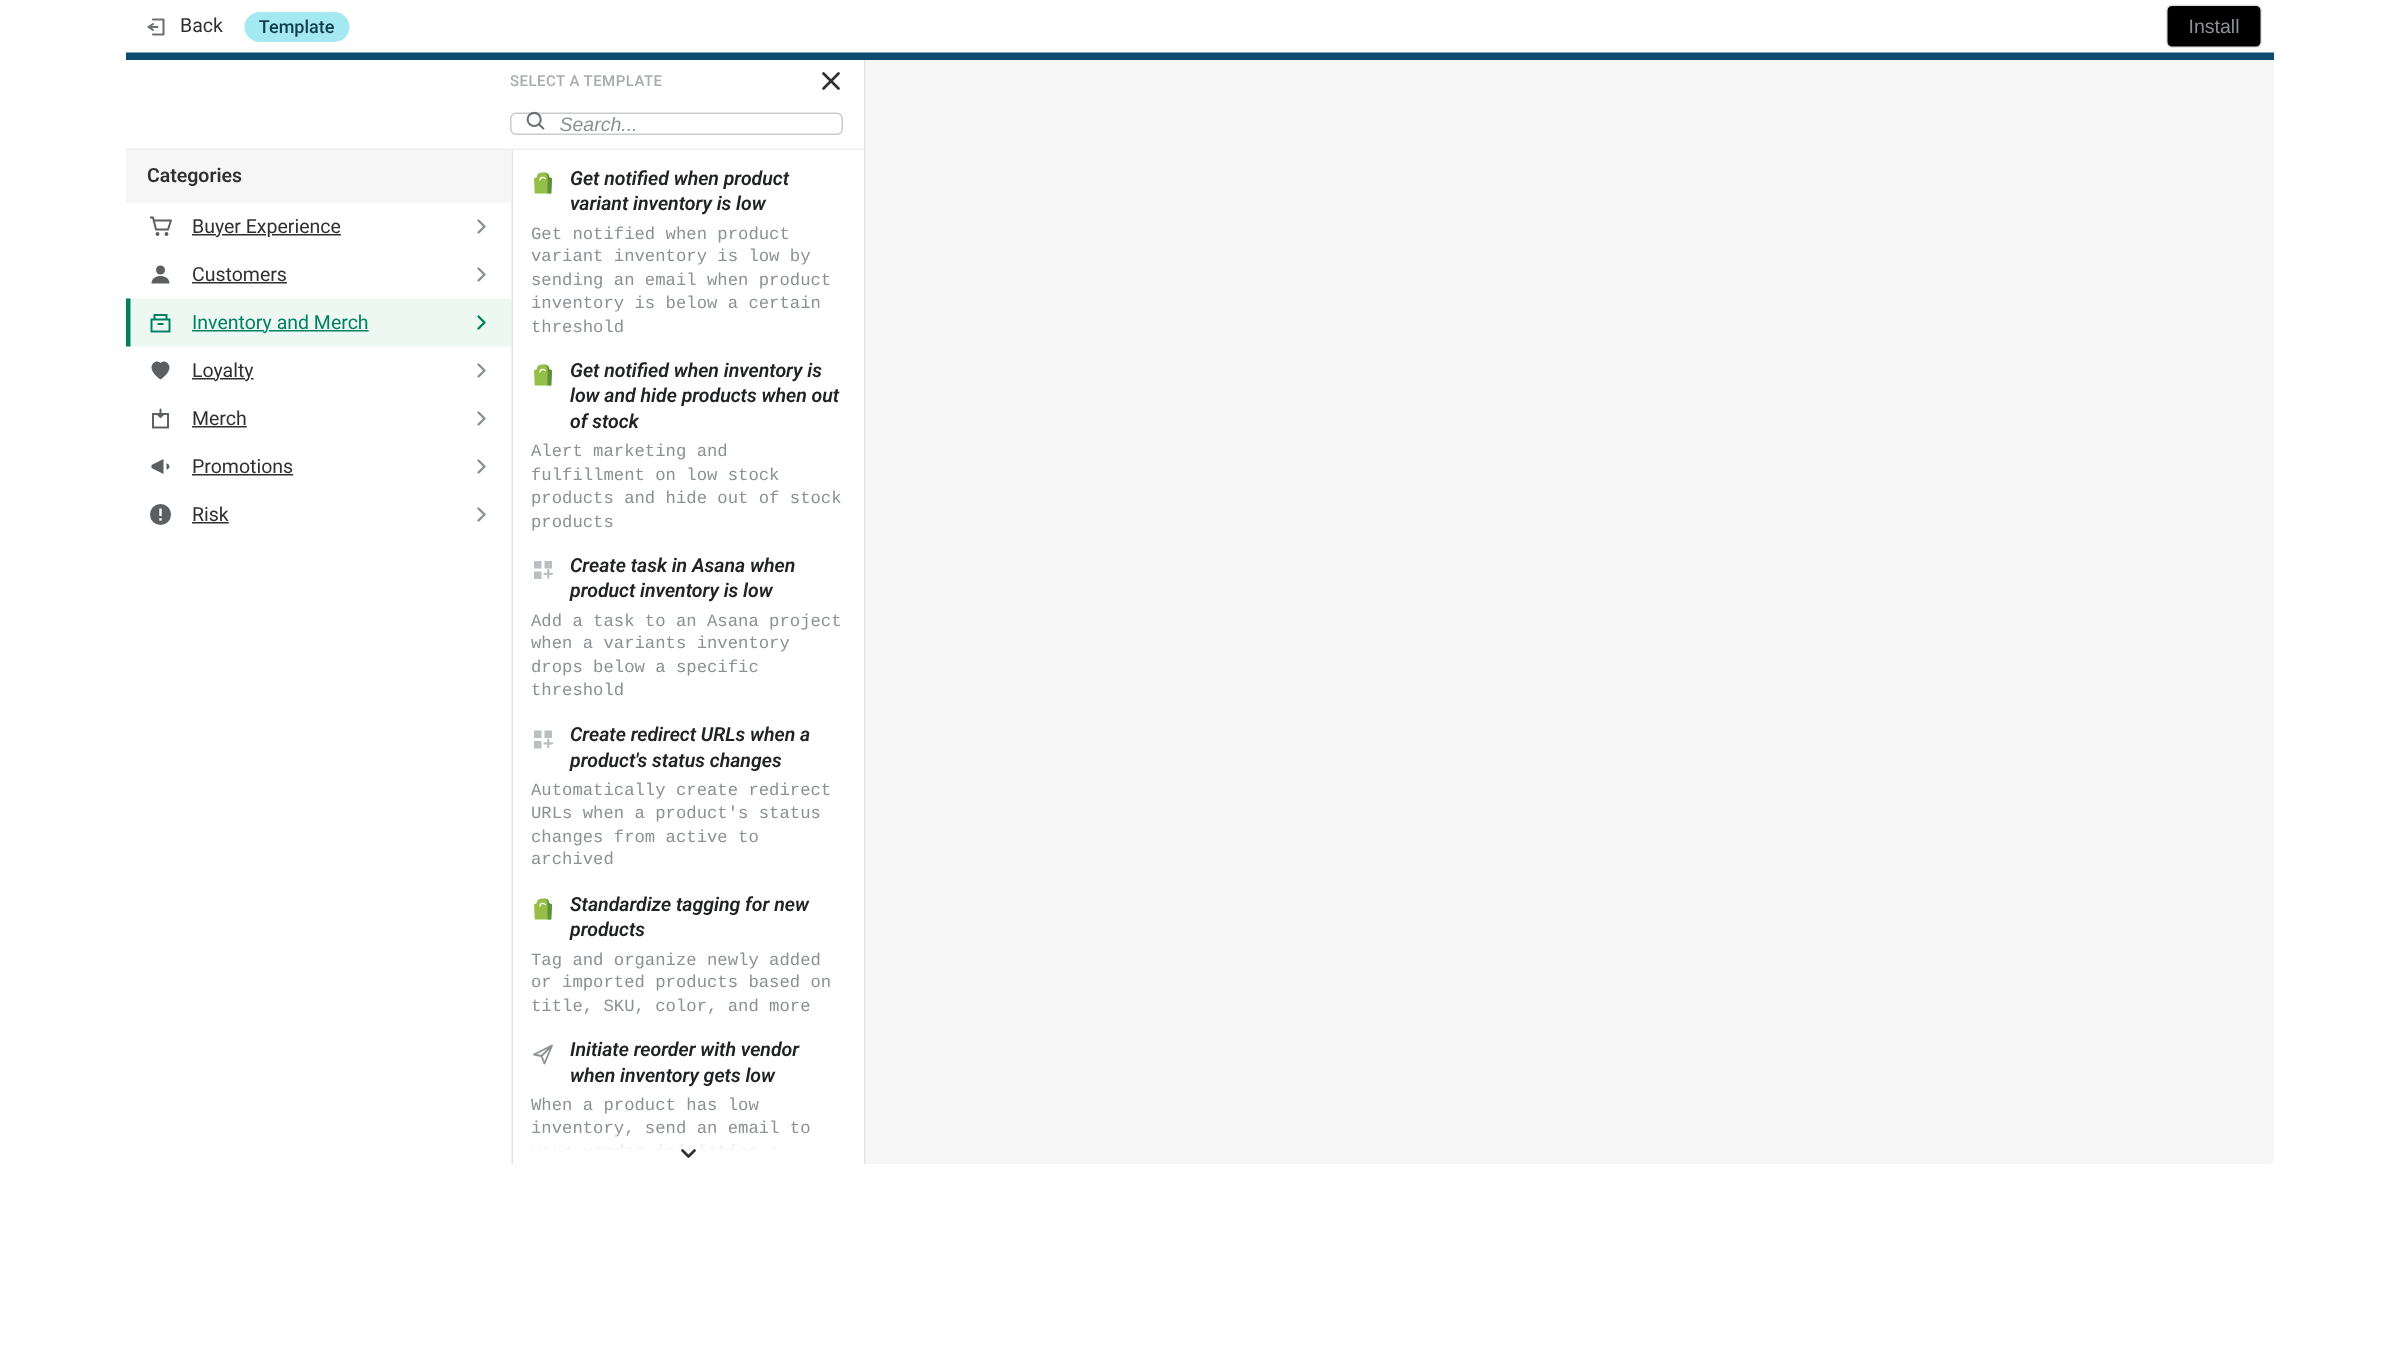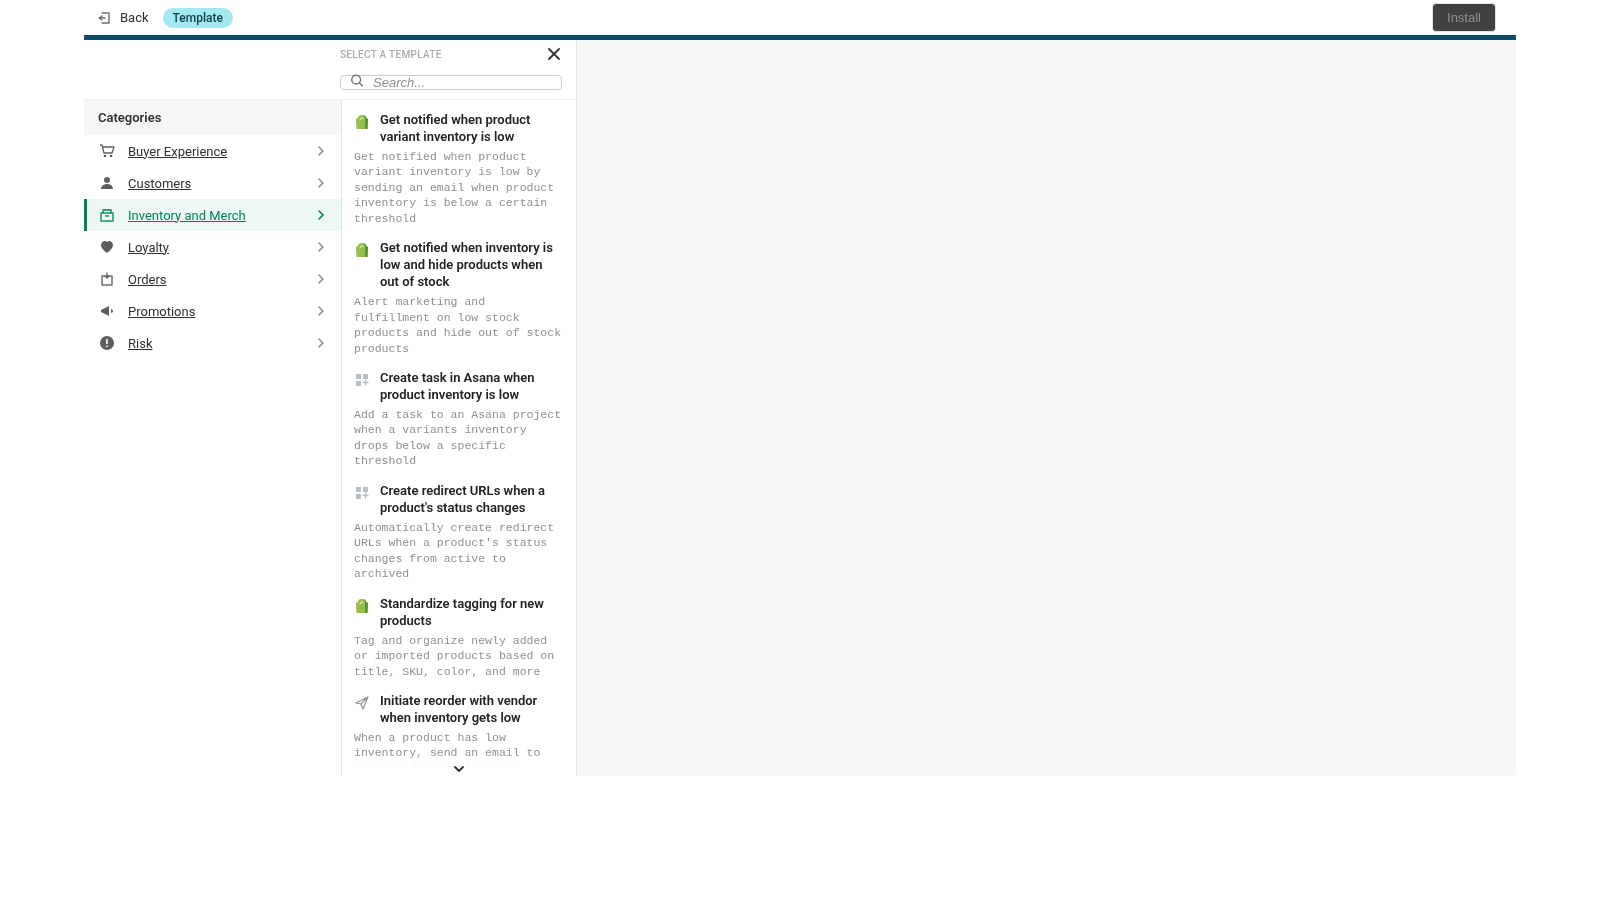--- a/index.html
+++ b/index.html
@@ -41,22 +41,22 @@
     background: #a4e8f2;
     color: #0e3e4a;
     font-size: 12px;
     font-weight: 500;
     padding: 3px 10px;
     border-radius: 12px;
     margin-left: 14px;
   }
   .install-btn {
     position: absolute;
-    right: 20px;
-    background: #404040;
+    right: 8px;
+    background: #000000;
     border: 1px solid #e1e3e5;
     color: #8c9196;
     font-size: 13px;
     padding: 6px 14px;
     border-radius: 4px;
     cursor: pointer;
     text-align: right;
   }
   .body-area {
     display: flex;
@@ -179,20 +179,21 @@
     flex-shrink: 0;
     display: flex;
     align-items: center;
     justify-content: center;
   }
   .template-title {
     font-size: 13px;
     font-weight: 600;
     color: #202223;
     line-height: 1.3;
+    font-style: italic;
   }
   .template-desc {
     font-size: 11.5px;
     color: #8c9196;
     line-height: 1.35;
     margin-top: 3px;
     font-family: Liberation Mono, monospace;
   }
   .scroll-more {
     position: absolute;
@@ -315,21 +316,21 @@
               </span>
           </div>
 
           <div class="cat-item">
             <span class="cat-icon">
               <svg width="16" height="16" viewBox="0 0 16 16">
                   <rect x="3" y="5" width="10" height="9" fill="none" stroke="#5c5f62" stroke-width="1.3"></rect>
                   <path d="M8 2 L8 7 M6 5 L8 7 L10 5" fill="none" stroke="#5c5f62" stroke-width="1.3" stroke-linecap="round" stroke-linejoin="round"></path>
                 </svg>
             </span>
-            <span class="cat-label">Orders</span>
+            <span class="cat-label">Merch</span>
             <span class="cat-chevron">
                 <svg width="12" height="12" viewBox="0 0 12 12">
                   <path d="M4 2 L8 6 L4 10" fill="none" stroke="#8c9196" stroke-width="1.6" stroke-linecap="round" stroke-linejoin="round"></path>
                 </svg>
               </span>
           </div>
 
           <div class="cat-item">
             <span class="cat-icon">
               <svg width="16" height="16" viewBox="0 0 16 16">

